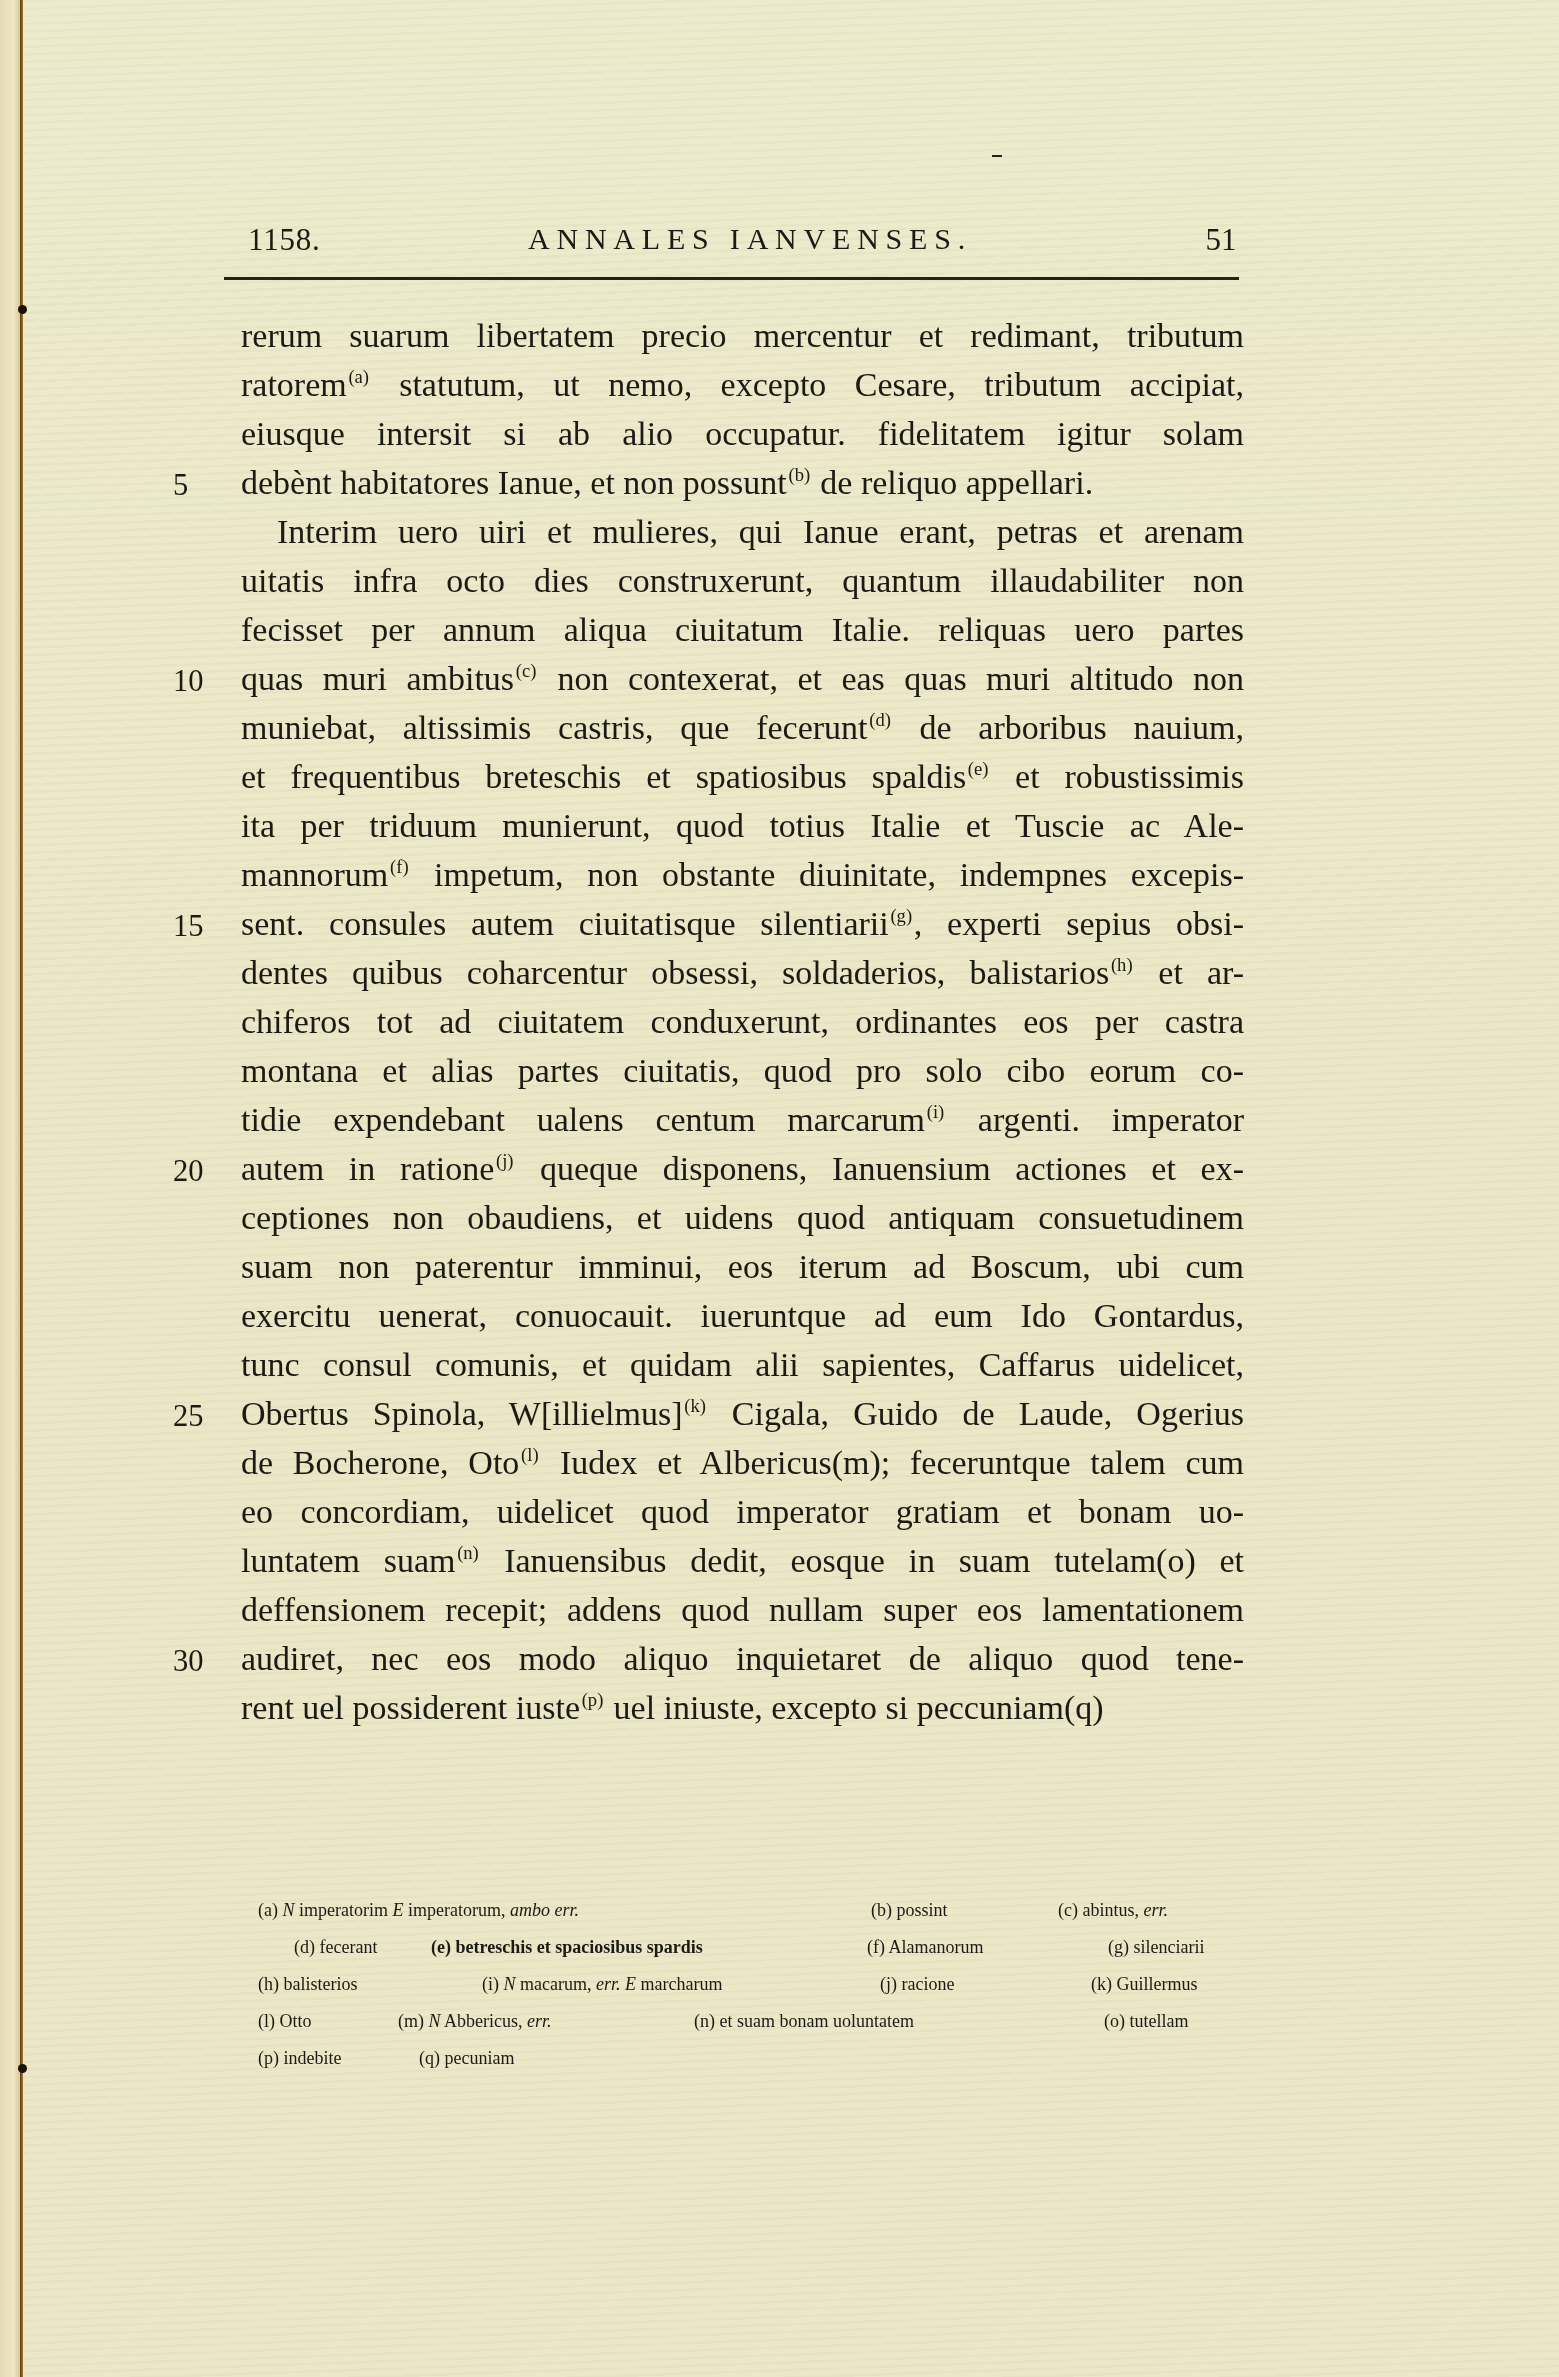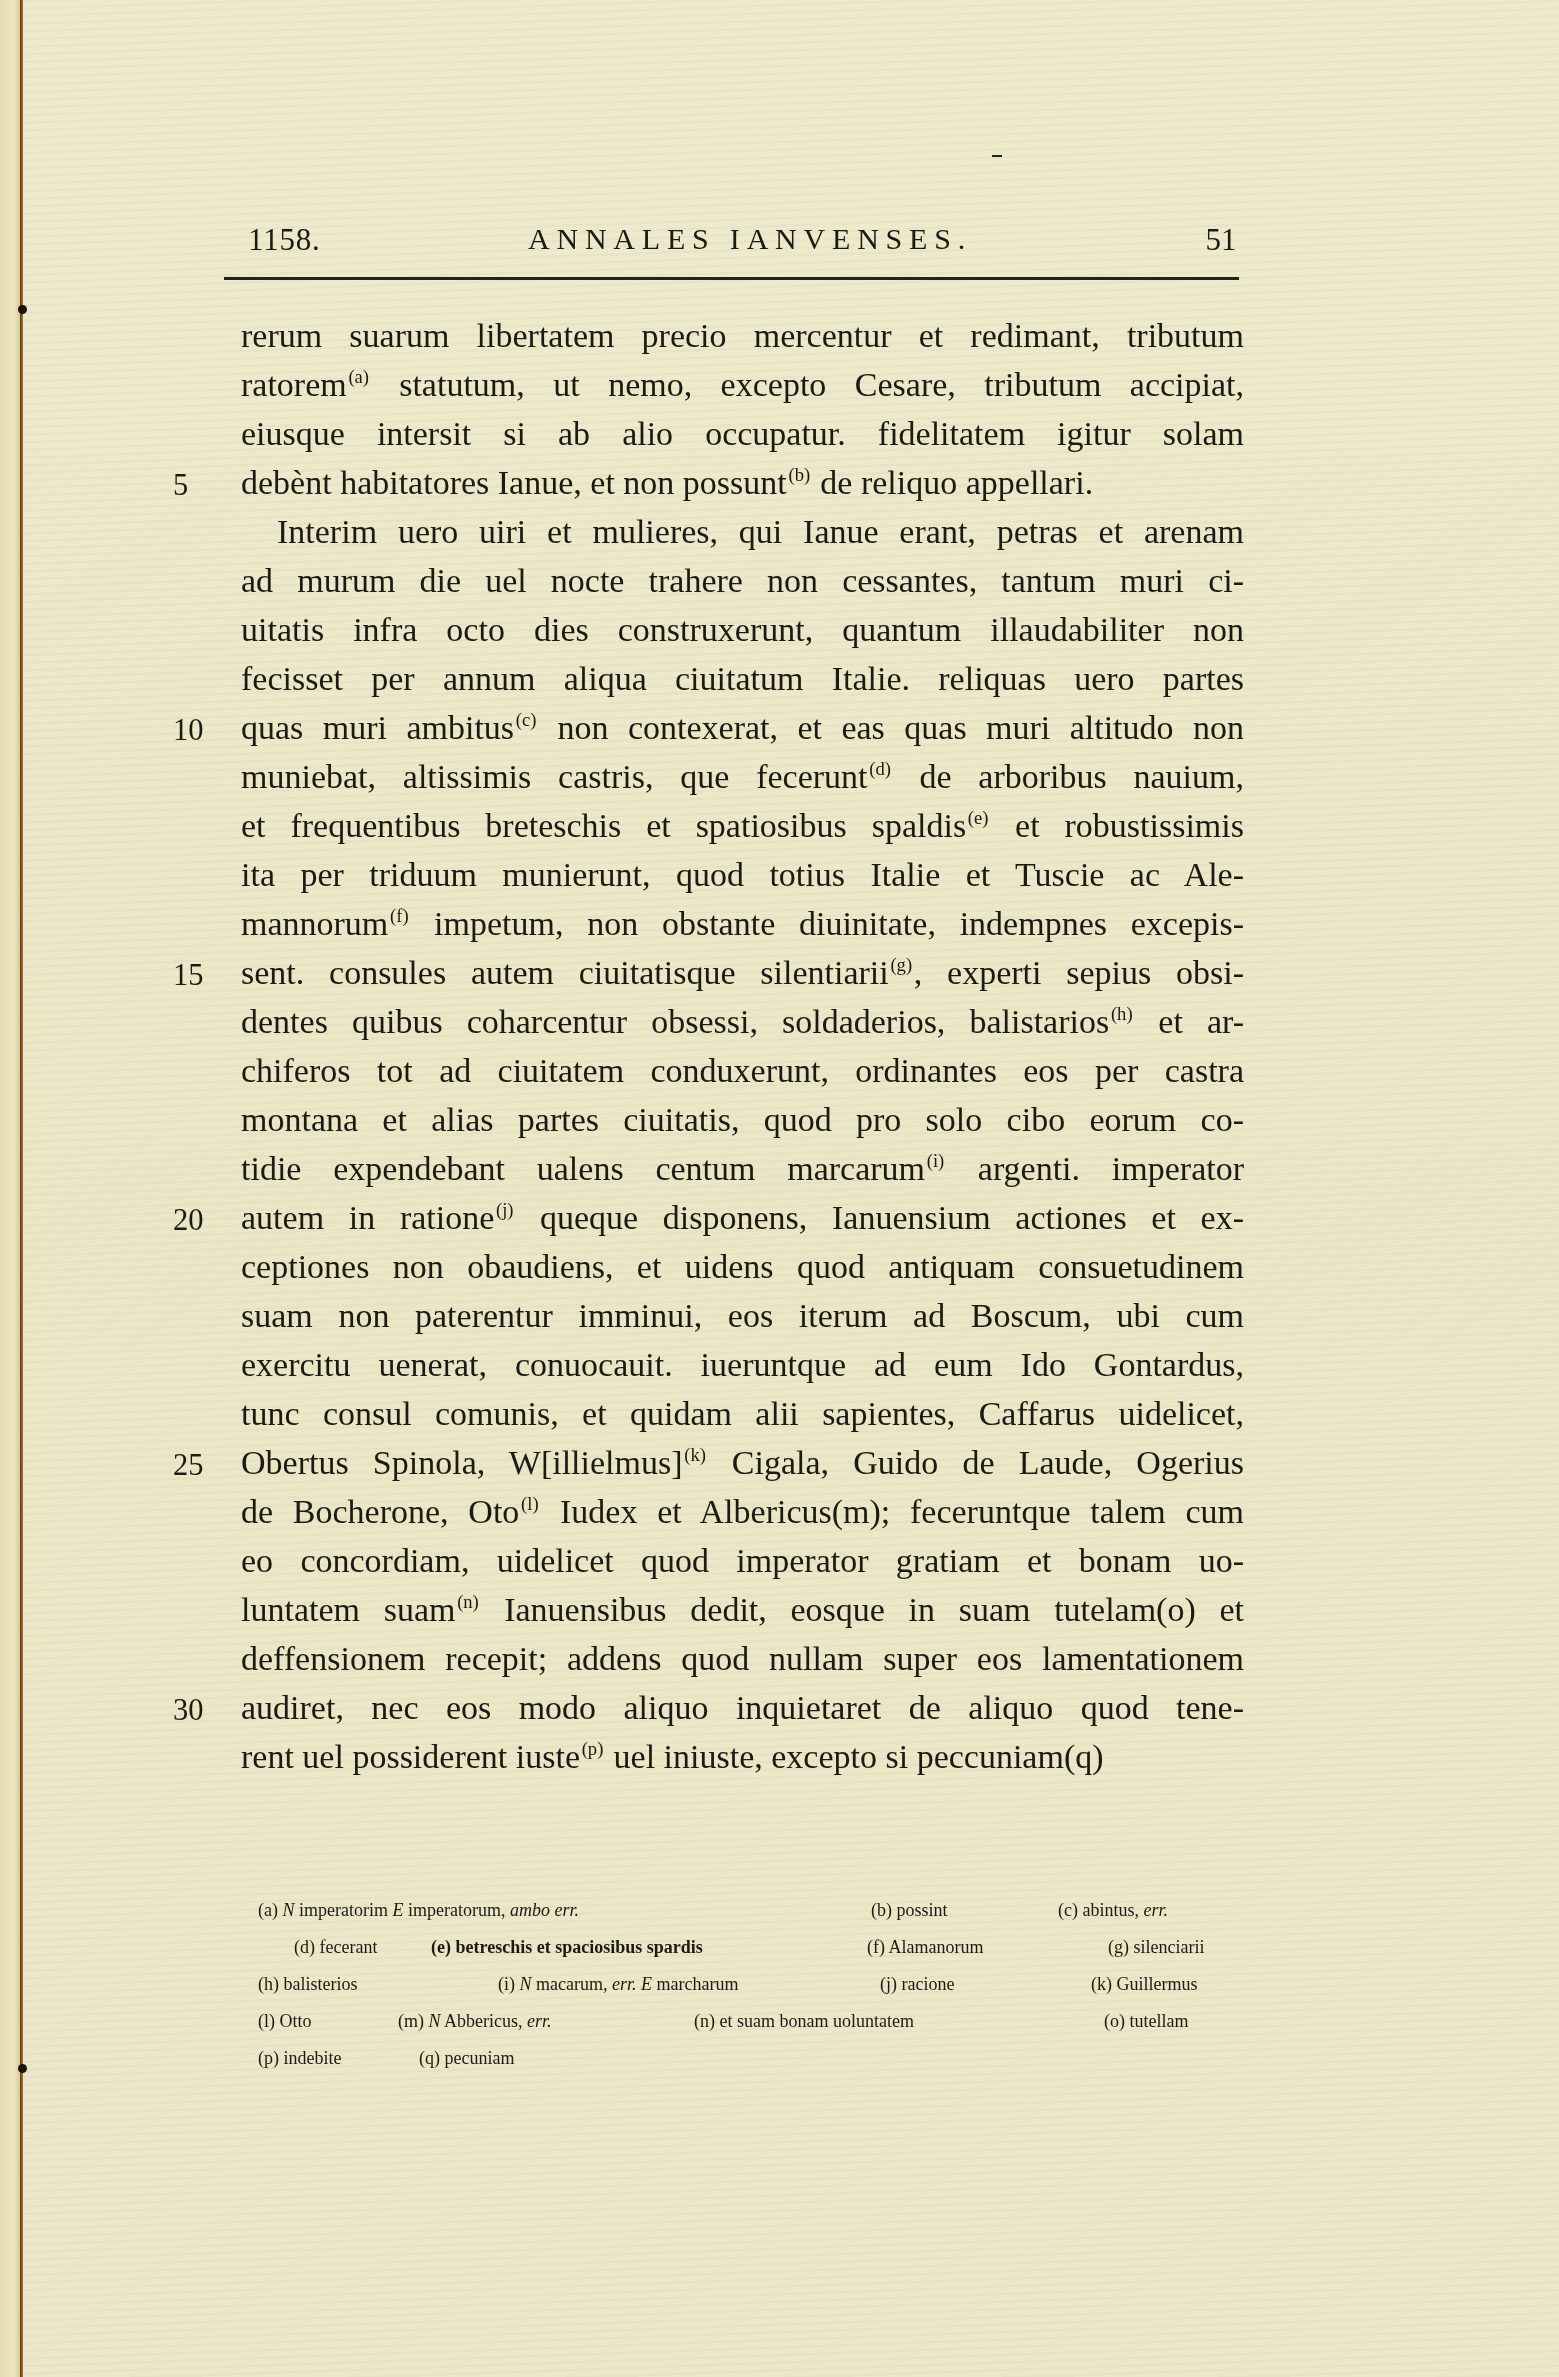--- a/index.html
+++ b/index.html
@@ -90,21 +90,20 @@
   <span class="rh-page">51</span>
 </header>
 <div class="rule"></div>
 
 <main class="body-text" id="body-text">
     <div class="line"><span class="line-text">rerum suarum libertatem precio mercentur et redimant, tributum</span></div>
     <div class="line"><span class="line-text">ratorem</span><sup class="note">(a)</sup><span> statutum, ut nemo, excepto Cesare, tributum accipiat,</span></div>
     <div class="line"><span class="line-text">eiusque intersit si ab alio occupatur.   fidelitatem igitur solam</span></div>
     <div class="line last"><span class="line-num">5</span><span class="line-text">debènt habitatores Ianue, et non possunt</span><sup class="note">(b)</sup><span> de reliquo appellari.</span></div>
     <div class="line indent"><span class="line-text">Interim uero uiri et mulieres, qui Ianue erant, petras et arenam</span></div>
-    <div class="line"><span class="line-text">ad murum die uel nocte trahere non cessantes, tantum muri ci-</span></div>
     <div class="line"><span class="line-text">uitatis infra octo dies construxerunt, quantum illaudabiliter non</span></div>
     <div class="line"><span class="line-text">fecisset per annum aliqua ciuitatum Italie.   reliquas uero partes</span></div>
     <div class="line"><span class="line-num">10</span><span class="line-text">quas muri ambitus</span><sup class="note">(c)</sup><span> non contexerat, et eas quas muri altitudo non</span></div>
     <div class="line"><span class="line-text">muniebat, altissimis castris, que fecerunt</span><sup class="note">(d)</sup><span> de arboribus nauium,</span></div>
     <div class="line"><span class="line-text">et frequentibus breteschis et spatiosibus spaldis</span><sup class="note">(e)</sup><span> et robustissimis</span></div>
     <div class="line"><span class="line-text">ita per triduum munierunt, quod totius Italie et Tuscie ac Ale-</span></div>
     <div class="line"><span class="line-text">mannorum</span><sup class="note">(f)</sup><span> impetum, non obstante diuinitate, indempnes excepis-</span></div>
     <div class="line"><span class="line-num">15</span><span class="line-text">sent.   consules autem ciuitatisque silentiarii</span><sup class="note">(g)</sup><span>, experti sepius obsi-</span></div>
     <div class="line"><span class="line-text">dentes quibus coharcentur obsessi, soldaderios, balistarios</span><sup class="note">(h)</sup><span> et ar-</span></div>
     <div class="line"><span class="line-text">chiferos tot ad ciuitatem conduxerunt, ordinantes eos per castra</span></div>
@@ -131,21 +130,21 @@
       <span class="fn" style="left: 800px;"><span>(c)</span><span> abintus, </span><i>err.</i></span>
     </div>
     <div class="fn-row">
       <span class="fn" style="left: 0px; margin-left: 36px;"><span>(d)</span><span> fecerant</span></span>
       <span class="fn" style="left: 173px; font-weight: bold;"><span>(e)</span><span> betreschis et spaciosibus spardis</span></span>
       <span class="fn" style="left: 609px;"><span>(f)</span><span> Alamanorum</span></span>
       <span class="fn" style="left: 850px;"><span>(g)</span><span> silenciarii</span></span>
     </div>
     <div class="fn-row">
       <span class="fn" style="left: 0px;"><span>(h)</span><span> balisterios</span></span>
-      <span class="fn" style="left: 240px;"><span>(i)</span><span> </span><i>N</i><span> macarum, </span><i>err.</i><span> </span><i>E</i><span> marcharum</span></span>
+      <span class="fn" style="left: 224px;"><span>(i)</span><span> </span><i>N</i><span> macarum, </span><i>err.</i><span> </span><i>E</i><span> marcharum</span></span>
       <span class="fn" style="left: 622px;"><span>(j)</span><span> racione</span></span>
       <span class="fn" style="left: 833px;"><span>(k)</span><span> Guillermus</span></span>
     </div>
     <div class="fn-row">
       <span class="fn" style="left: 0px;"><span>(l)</span><span> Otto</span></span>
       <span class="fn" style="left: 140px;"><span>(m)</span><span> </span><i>N</i><span> Abbericus, </span><i>err.</i></span>
       <span class="fn" style="left: 436px;"><span>(n)</span><span> et suam bonam uoluntatem</span></span>
       <span class="fn" style="left: 846px;"><span>(o)</span><span> tutellam</span></span>
     </div>
     <div class="fn-row">

